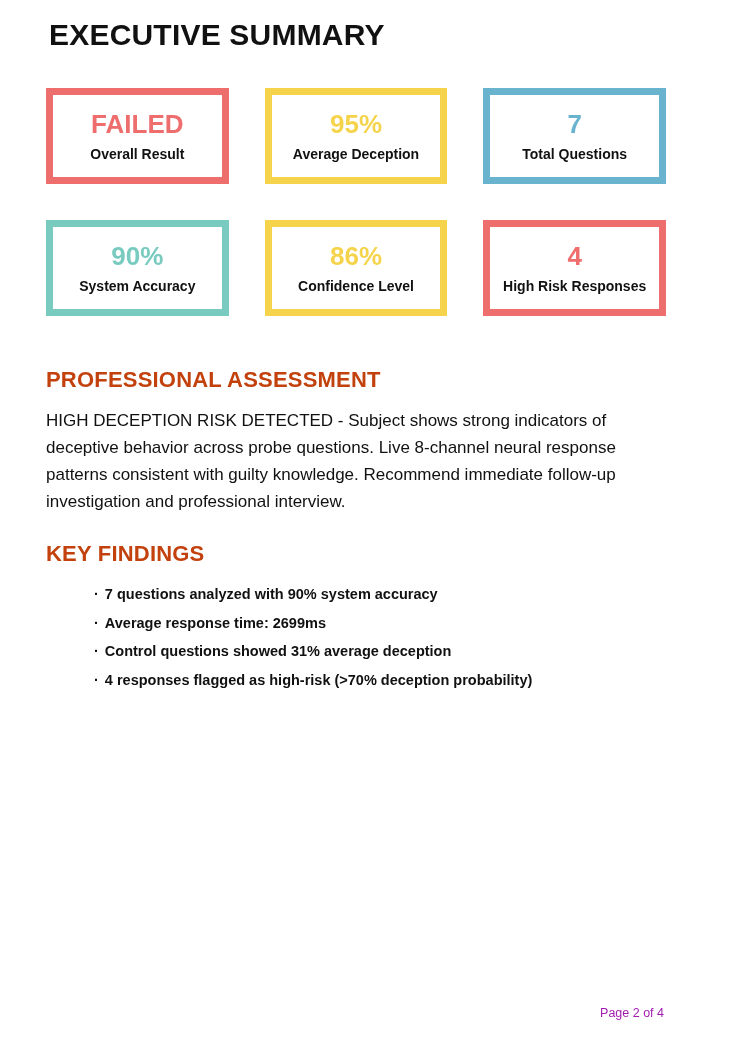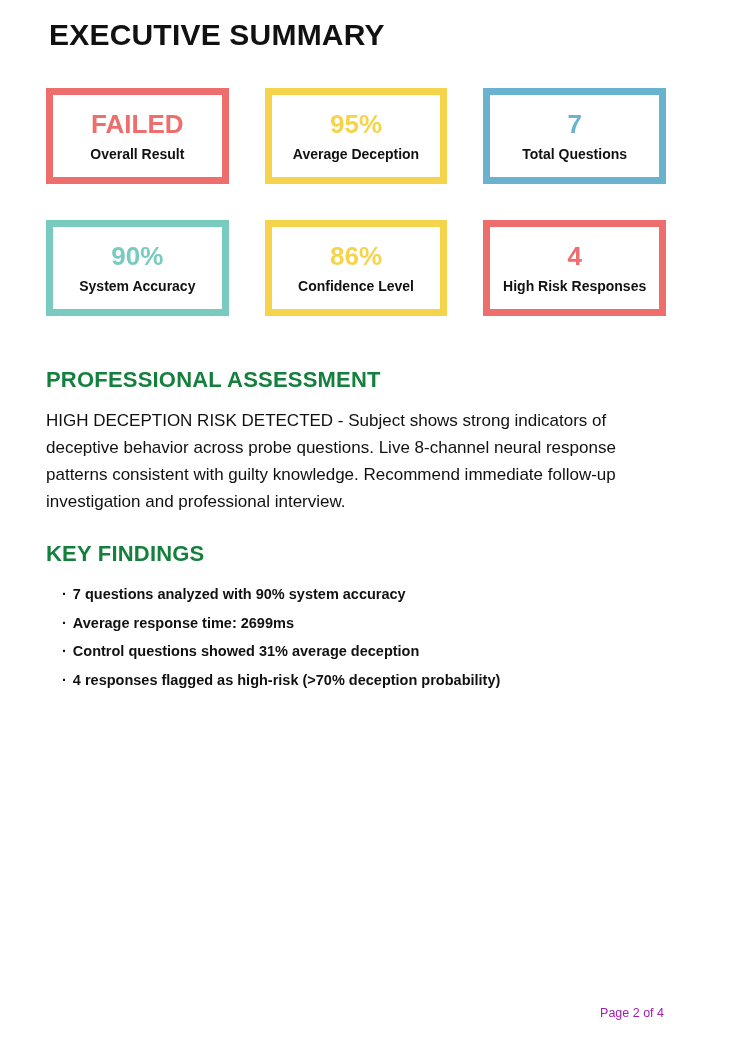--- a/index.html
+++ b/index.html
@@ -46,21 +46,21 @@
   }
   .stat-label {
     margin-top: 9px;
     font-size: 14px;
     font-weight: 700;
     color: #111111;
   }
   .section-heading {
     font-size: 22px;
     font-weight: 700;
-    color: #15803d;
+    color: #c2410c;
     letter-spacing: 0.2px;
   }
   .assessment-heading { margin-top: 51px; }
   .assessment-body {
     margin-top: 14px;
     font-size: 17px;
     font-weight: 400;
     line-height: 27px;
     color: #111111;
     max-width: 655px;
@@ -70,20 +70,21 @@
     list-style: none;
     margin-top: 20px;
     padding-left: 16px;
   }
   .finding-item {
     font-size: 14.5px;
     font-weight: 700;
     color: #111111;
     margin-bottom: 13.5px;
     line-height: 15px;
+    margin-left: 32px;
   }
   .bullet-dot {
     display: inline-block;
     margin-right: 6px;
     font-weight: 700;
   }
   .page-footer {
     position: absolute;
     right: 48px;
     bottom: 24px;

